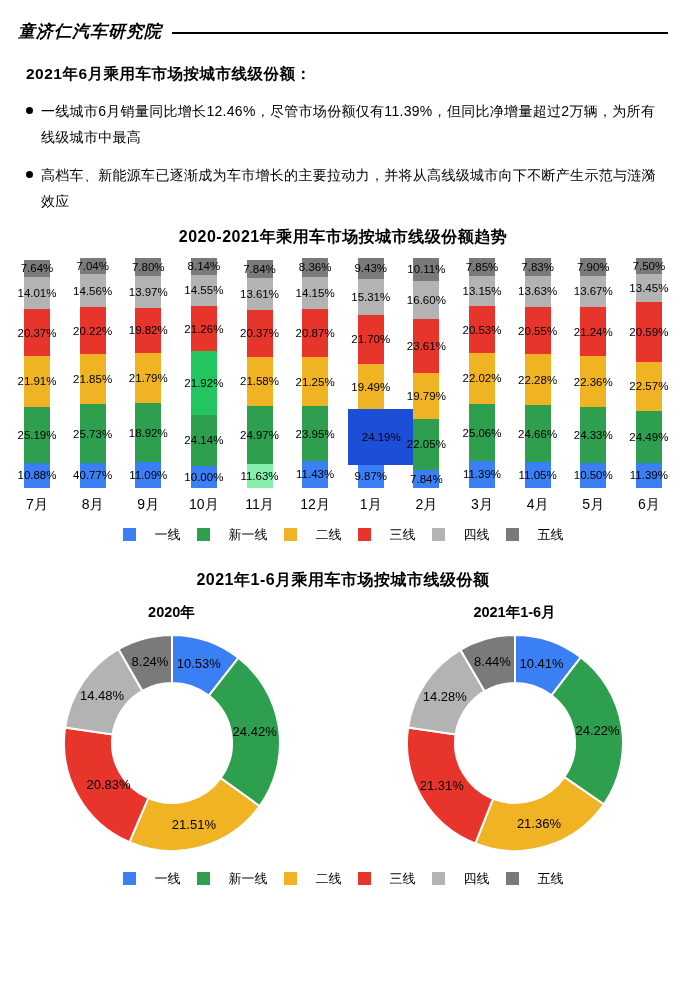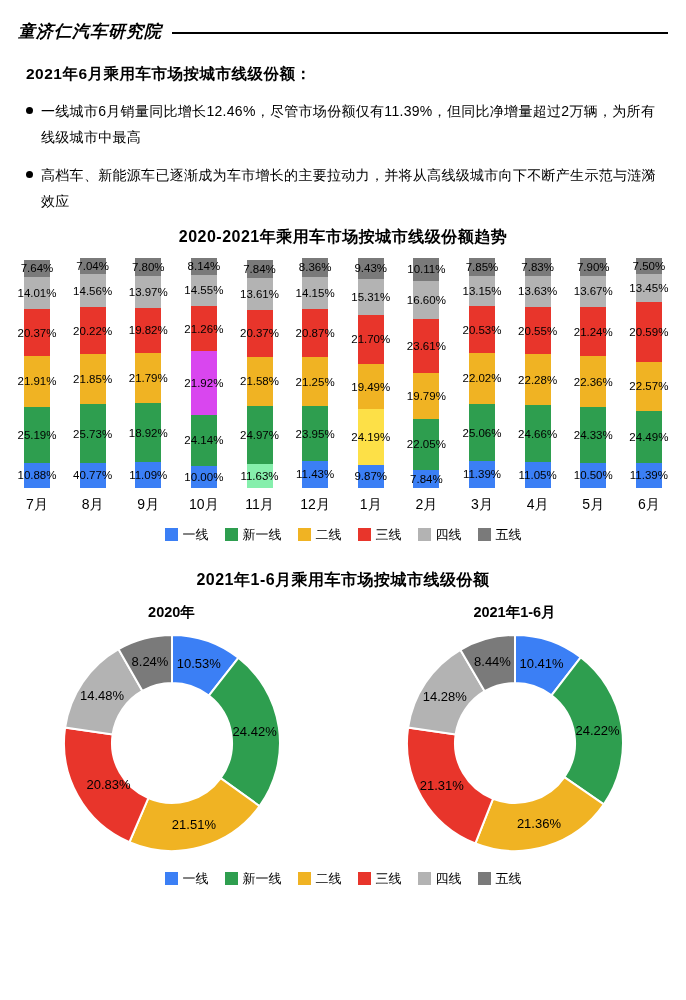--- a/index.html
+++ b/index.html
@@ -124,21 +124,21 @@
     display: flex;
     justify-content: center;
     align-items: center;
     gap: 16px;
     margin-top: 12px;
     flex-wrap: wrap;
   }
   .legend-item {
     display: flex;
     align-items: center;
-    gap: 5px;
+    gap: 19px;
     font-size: 13px;
   }
   .legend-swatch {
     width: 13px;
     height: 13px;
     display: inline-block;
   }
 
   
   .donut-block { margin-top: 26px; }
@@ -265,21 +265,21 @@
       <div class="bar-col">
         <div class="seg" style="height: 18.722px; background: rgb(122, 122, 122);">
           <span class="lbl">8.14%</span>
         </div>
         <div class="seg" style="height: 33.465px; background: rgb(179, 179, 179);">
           <span class="lbl">14.55%</span>
         </div>
         <div class="seg" style="height: 48.898px; background: rgb(232, 53, 43);">
           <span class="lbl">21.26%</span>
         </div>
-        <div class="seg" style="height: 68px; background: #d946ef;">
+        <div class="seg" style="height: 68px; background: #22c55e;">
           <span class="lbl">21.92%</span>
         </div>
         <div class="seg" style="height: 55.522px; background: rgb(46, 158, 79);">
           <span class="lbl">24.14%</span>
         </div>
         <div class="seg" style="height: 23px; background: rgb(59, 127, 245);">
           <span class="lbl">10.00%</span>
         </div>
       </div>
       <div class="bar-col">
@@ -328,21 +328,21 @@
         </div>
         <div class="seg" style="height: 35.213px; background: rgb(179, 179, 179);">
           <span class="lbl">15.31%</span>
         </div>
         <div class="seg" style="height: 49.91px; background: rgb(232, 53, 43);">
           <span class="lbl">21.70%</span>
         </div>
         <div class="seg" style="height: 44.827px; background: rgb(240, 179, 35);">
           <span class="lbl">19.49%</span>
         </div>
-        <div class="seg" style="height: 55.637px; background: #fde047;">
+        <div class="seg" style="height: 55.637px; background: #1d4ed8; padding-left: 41px;">
           <span class="lbl">24.19%</span>
         </div>
         <div class="seg" style="height: 22.701px; background: rgb(59, 127, 245);">
           <span class="lbl">9.87%</span>
         </div>
       </div>
       <div class="bar-col">
         <div class="seg" style="height: 23.253px; background: rgb(122, 122, 122);">
           <span class="lbl">10.11%</span>
         </div>

